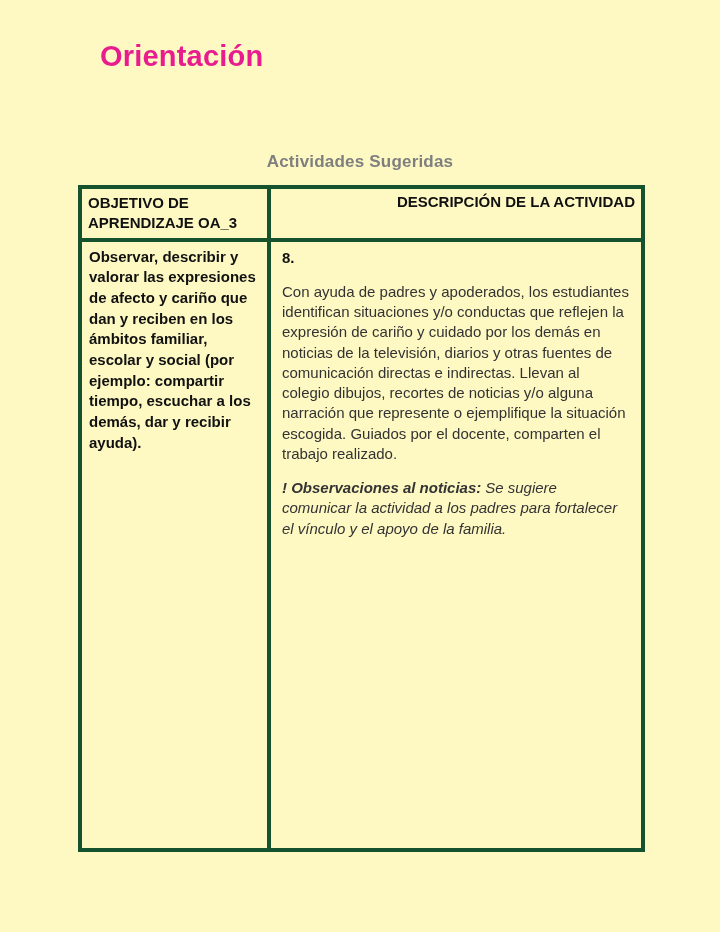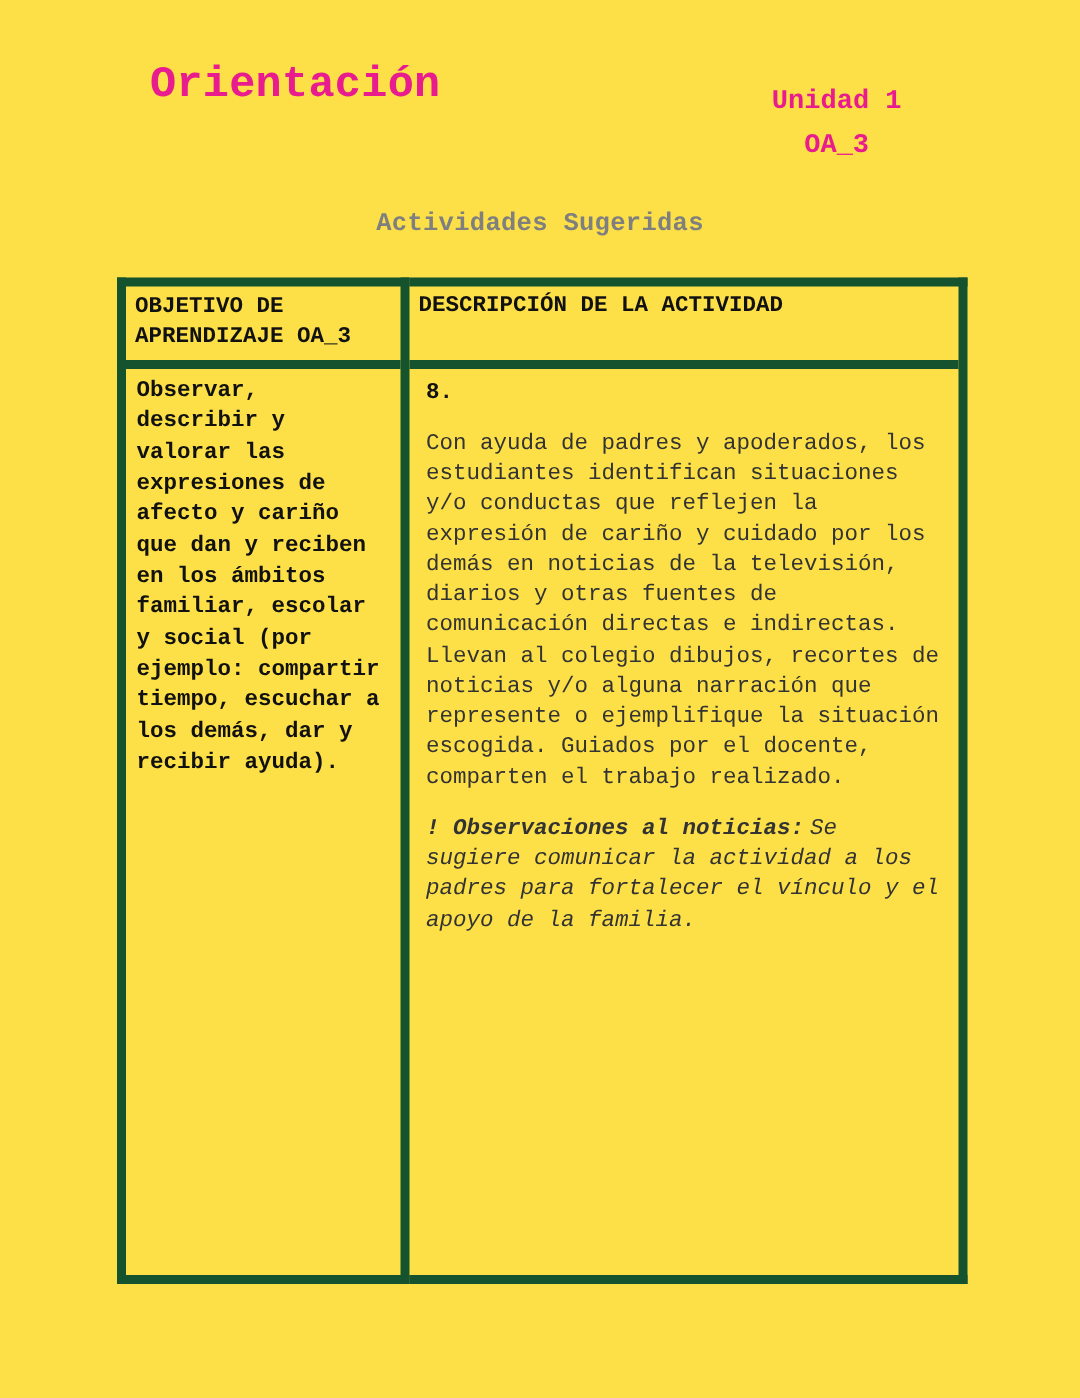--- a/index.html
+++ b/index.html
@@ -6,21 +6,21 @@
   html, body { margin: 0; padding: 0; }
   body {
     width: 720px;
     height: 932px;
     background: #ffffff;
     font-family: "Liberation Sans", sans-serif;
     color: #1f1f1f;
     position: relative;
     overflow: hidden;
   }
-  .page { position: absolute; inset: 0; background: #fde047; font-family: Liberation Mono, monospace; }
+  .page { position: absolute; inset: 0; background: #fef9c3; }
 
   
   .doc-title {
     position: absolute;
     left: 100px;
     top: 40px;
     font-size: 29px;
     font-weight: bold;
     color: #e81c8e;
     letter-spacing: 0.2px;
@@ -40,57 +40,57 @@
     text-align: center;
     color: #e81c8e;
     font-weight: bold;
     font-size: 18px;
     line-height: 29px;
   }
 
   
   .section-title {
     position: absolute;
-    top: 140px;
+    top: 152px;
     left: 0;
     width: 100%;
     text-align: center;
     font-size: 17px;
     font-weight: bold;
     color: #7f7f7f;
     letter-spacing: 0.2px;
   }
 
   
   .activity-table {
     position: absolute;
     left: 78px;
     top: 185px;
     width: 567px;
     border-collapse: collapse;
     table-layout: fixed;
   }
   .activity-table th,
   .activity-table td {
-    border: 6px solid #14532d;
+    border: 4px solid #14532d;
     vertical-align: top;
   }
   .activity-table thead th {
     border-bottom: 2px solid #000000;
   }
   th.col-obj {
     width: 189px;
     text-align: left;
     padding: 4px 6px;
     font-size: 15px;
     line-height: 1.35;
     color: #111111;
   }
   th.col-desc {
-    text-align: left;
+    text-align: right;
     padding: 4px 6px;
     font-size: 15px;
     color: #111111;
   }
   td.cell-obj {
     height: 610px;
     padding: 5px 8px 5px 7px;
     font-weight: bold;
     font-size: 15px;
     line-height: 1.38;
@@ -122,24 +122,20 @@
   }
 </style>
 </head>
 <body>
 
 <div class="page">
 
   <div class="doc-title">Orientación</div>
 
 
-  <div class="header-right">
-    <div>Unidad 1</div>
-    <div>OA_3</div>
-  </div>
 
   <div class="section-title">Actividades Sugeridas</div>
 
   <table class="activity-table">
     <thead>
       <tr>
         <th class="col-obj">OBJETIVO DE APRENDIZAJE OA_3</th>
         <th class="col-desc">DESCRIPCIÓN DE LA ACTIVIDAD</th>
       </tr>
     </thead>

